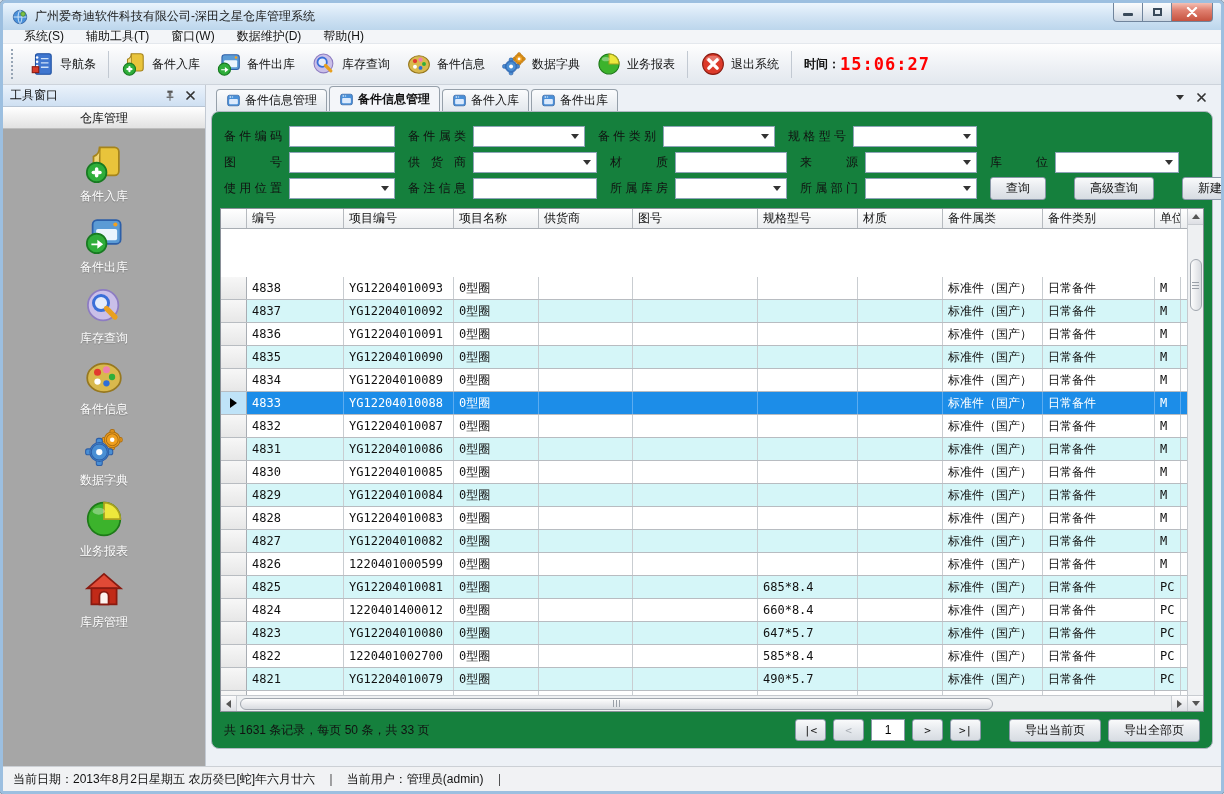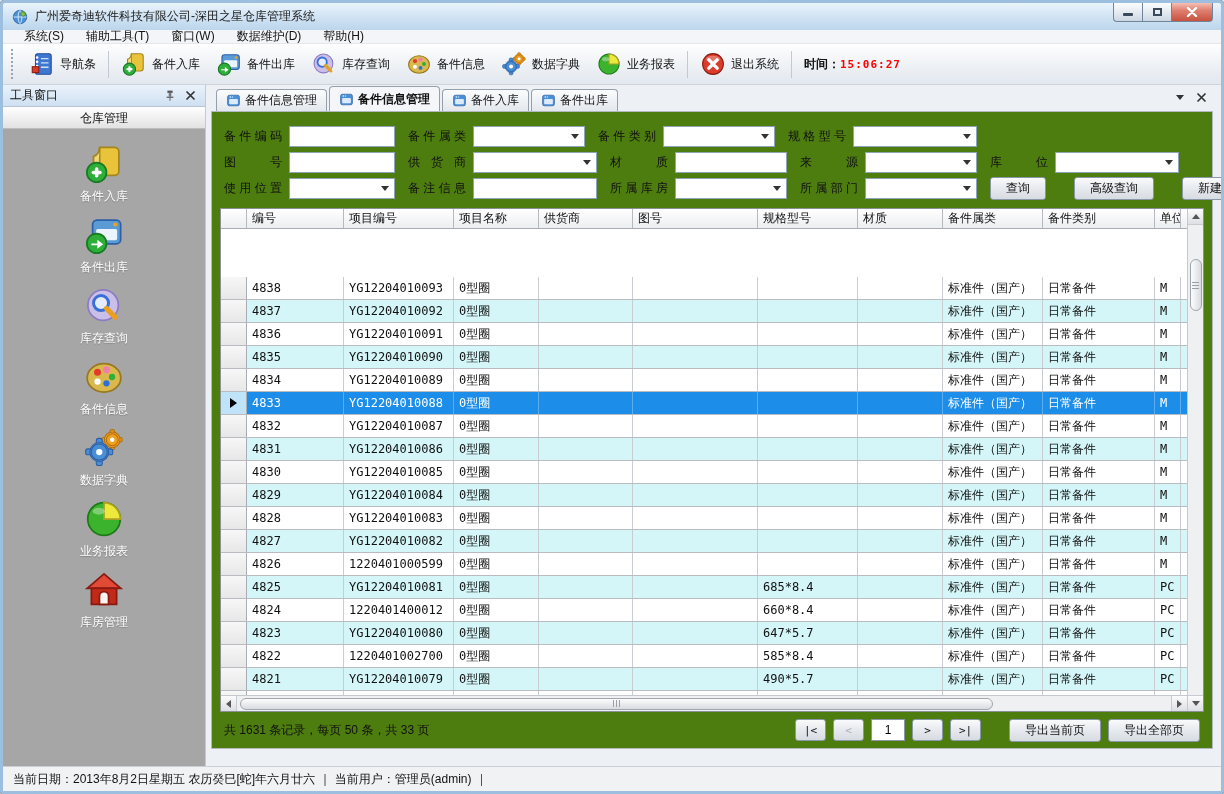--- a/index.html
+++ b/index.html
@@ -26,21 +26,21 @@
   
   .menubar{height:14px;flex:none;background:#f3f5f8;display:flex;align-items:center;padding:0 10px;border-bottom:1px solid #e4e8ed;}
   .menu-item{padding:4px 11px;}
   
   .toolbar{height:41px;flex:none;background:linear-gradient(#fefefe,#eef1f5 55%,#e2e8ee);
     border-bottom:1px solid #cdd3db;display:flex;align-items:center;padding:0 6px;}
   .tool-grip{width:4px;height:30px;border-left:2px dotted #97a5b5;margin:0 6px 0 2px;}
   .tool-item{display:flex;align-items:center;gap:5px;padding:3px 8px;}
   .tool-sep{width:1px;height:27px;background:#c2c9d2;margin:0 4px;}
   .tool-time{display:flex;align-items:center;padding:0 8px;font-weight:bold;}
-  .time-value{color:#ff0000;font-family:"DejaVu Sans Mono",monospace;font-size:11px;letter-spacing:1px;}
+  .time-value{color:#ff0000;font-family:"DejaVu Sans Mono",monospace;font-size:17px;letter-spacing:1px;}
   .icon{display:inline-flex;align-items:center;justify-content:center;flex:none;}
   
   .wbody{flex:1;display:flex;min-height:0;}
   .sidebar{width:203px;flex:none;display:flex;flex-direction:column;border-right:1px solid #c3cad3;background:#a6a6a6;}
   .sidebar-titlebar{height:22px;flex:none;background:linear-gradient(#eaf2fb,#cfe0f2);border-bottom:1px solid #b6c4d4;
     display:flex;align-items:center;padding:0 7px;}
   .sidebar-title{flex:1;}
   .sidebar-tools{display:flex;align-items:center;gap:9px;padding-right:2px;}
   .sidebar-section{height:22px;flex:none;background:linear-gradient(#ffffff,#e2e2e2);border-bottom:1px solid #bdbdbd;
     text-align:center;line-height:22px;}
@@ -48,21 +48,21 @@
   .side-item{display:flex;flex-direction:column;align-items:center;margin-bottom:9px;cursor:default;}
   .side-label{color:#fff;margin-top:3px;text-shadow:0 1px 1px rgba(0,0,0,.25);}
   
   .main{flex:1;display:flex;flex-direction:column;min-width:0;padding:0 8px 0 5px;}
   .tabstrip{height:26px;flex:none;display:flex;align-items:flex-end;gap:2px;padding-left:5px;}
   .tab{height:22px;display:flex;align-items:center;gap:4px;padding:0 9px;background:linear-gradient(#fbfcfd,#e3e8ed);
     border:1px solid #96a0aa;border-bottom:none;border-radius:4px 4px 0 0;white-space:nowrap;}
   .tab.active{background:#f4f6f9;font-weight:bold;height:25px;}
   .tabstrip-controls{margin-left:auto;display:flex;align-items:center;gap:12px;padding:0 6px 8px 0;}
   .dd-tri{width:0;height:0;border-left:4px solid transparent;border-right:4px solid transparent;border-top:5px solid #333;}
-  .content-panel{flex:1;border:1px solid #b2b9c3;background:#4d7c0f;display:flex;flex-direction:column;min-height:0;margin-bottom:17px;border-radius:0;}
+  .content-panel{flex:1;border:1px solid #b2b9c3;background:#15803d;display:flex;flex-direction:column;min-height:0;margin-bottom:17px;border-radius:8px;}
   
   .search-area{padding:11px 10px 7px 12px;flex:none;}
   .s-row{display:flex;align-items:center;height:26px;}
   .s-cell{display:flex;align-items:center;margin-right:13px;}
   .f-label{width:58px;margin-right:7px;white-space:nowrap;overflow:hidden;text-align:justify;text-align-last:justify;}
   .f-text,.f-select{height:21px;border:1px solid #8ea4b8;background:#fff;}
   .f-text{padding:0 4px;font:inherit;outline:none;}
   .f-select{display:flex;align-items:center;justify-content:flex-end;}
   .f-select .dd-tri{margin-right:5px;}
   .cw0{width:106px;}.cw1{width:124px;}.cw2{width:112px;}.cw3{width:112px;}.cw4{width:124px;}
@@ -106,21 +106,21 @@
   .tri-left{width:0;height:0;border-top:4px solid transparent;border-bottom:4px solid transparent;border-right:5px solid #555;}
   .tri-right{width:0;height:0;border-top:4px solid transparent;border-bottom:4px solid transparent;border-left:5px solid #555;}
   
   .pagination{height:36px;flex:none;display:flex;align-items:center;padding:0 12px;}
   .pag-controls{margin-left:auto;display:flex;align-items:center;gap:7px;}
   .nav-btn{width:31px;height:22px;padding:0;font-family:"DejaVu Sans Mono",monospace;font-size:11px;}
   .nav-btn.disabled{color:#a9aeb5;}
   .page-box{width:34px;height:22px;border:1px solid #8a97a8;background:#fff;text-align:center;font:inherit;outline:none;}
   .export-gap{width:14px;}
   
-  .statusbar{height:25px;flex:none;background:#f1f2f4;border-top:1px solid #ccd0d5;display:flex;align-items:center;gap:4px;padding:0 10px;}
+  .statusbar{height:25px;flex:none;background:#f1f2f4;border-top:1px solid #ccd0d5;display:flex;align-items:center;gap:10px;padding:0 10px;}
 </style>
 </head>
 <body>
 
 <div class="window">
 
   <div class="titlebar">
     <span class="icon" id="app-icon-slot">
         <span class="icon" style="width: 18px; height: 18px;">
           <svg width="18" height="18" viewBox="0 0 24 24">

